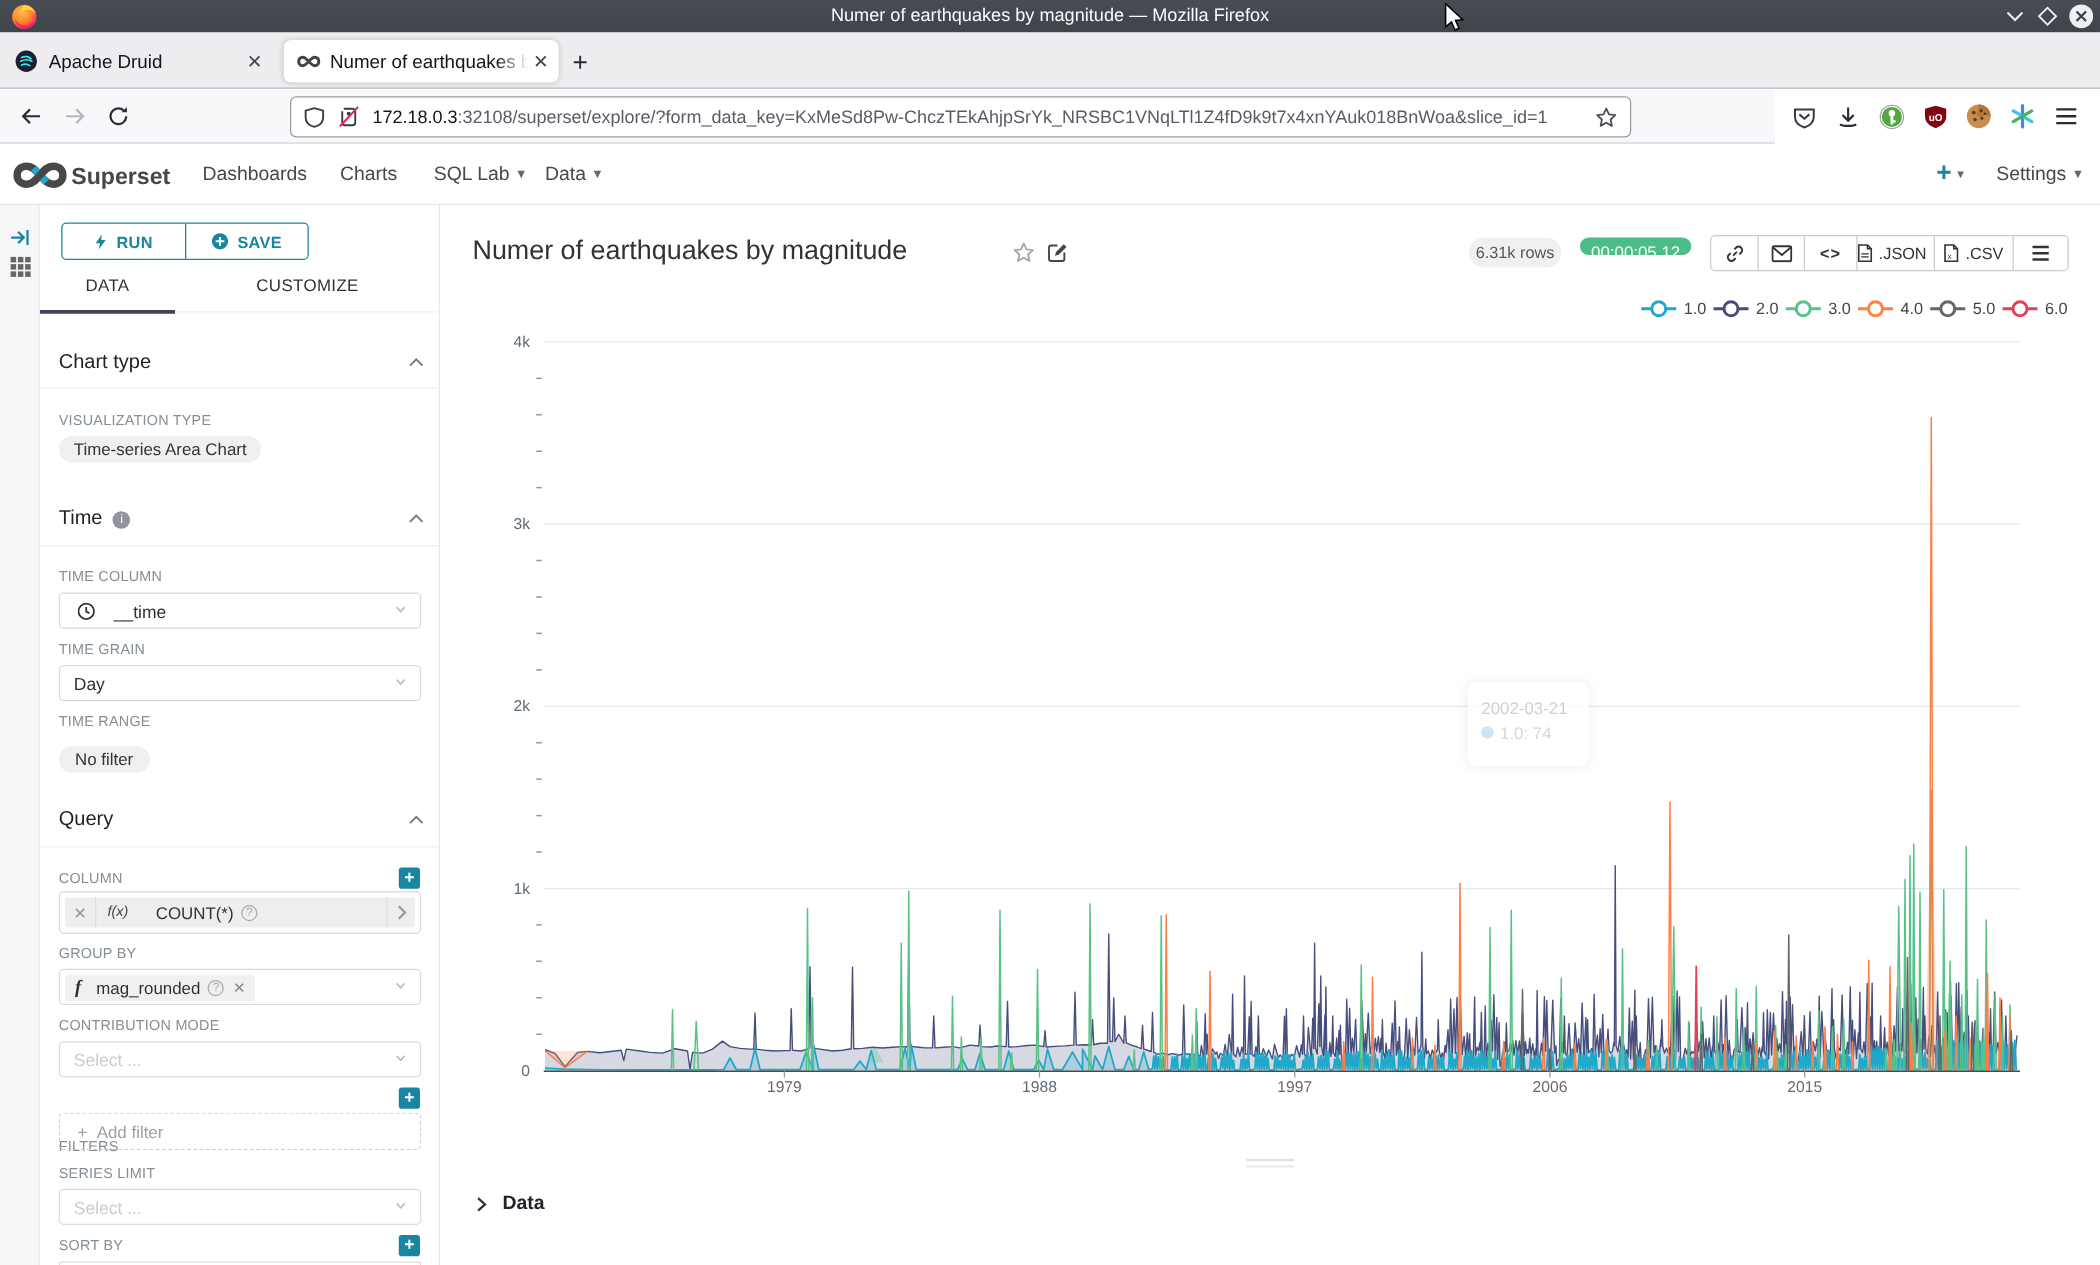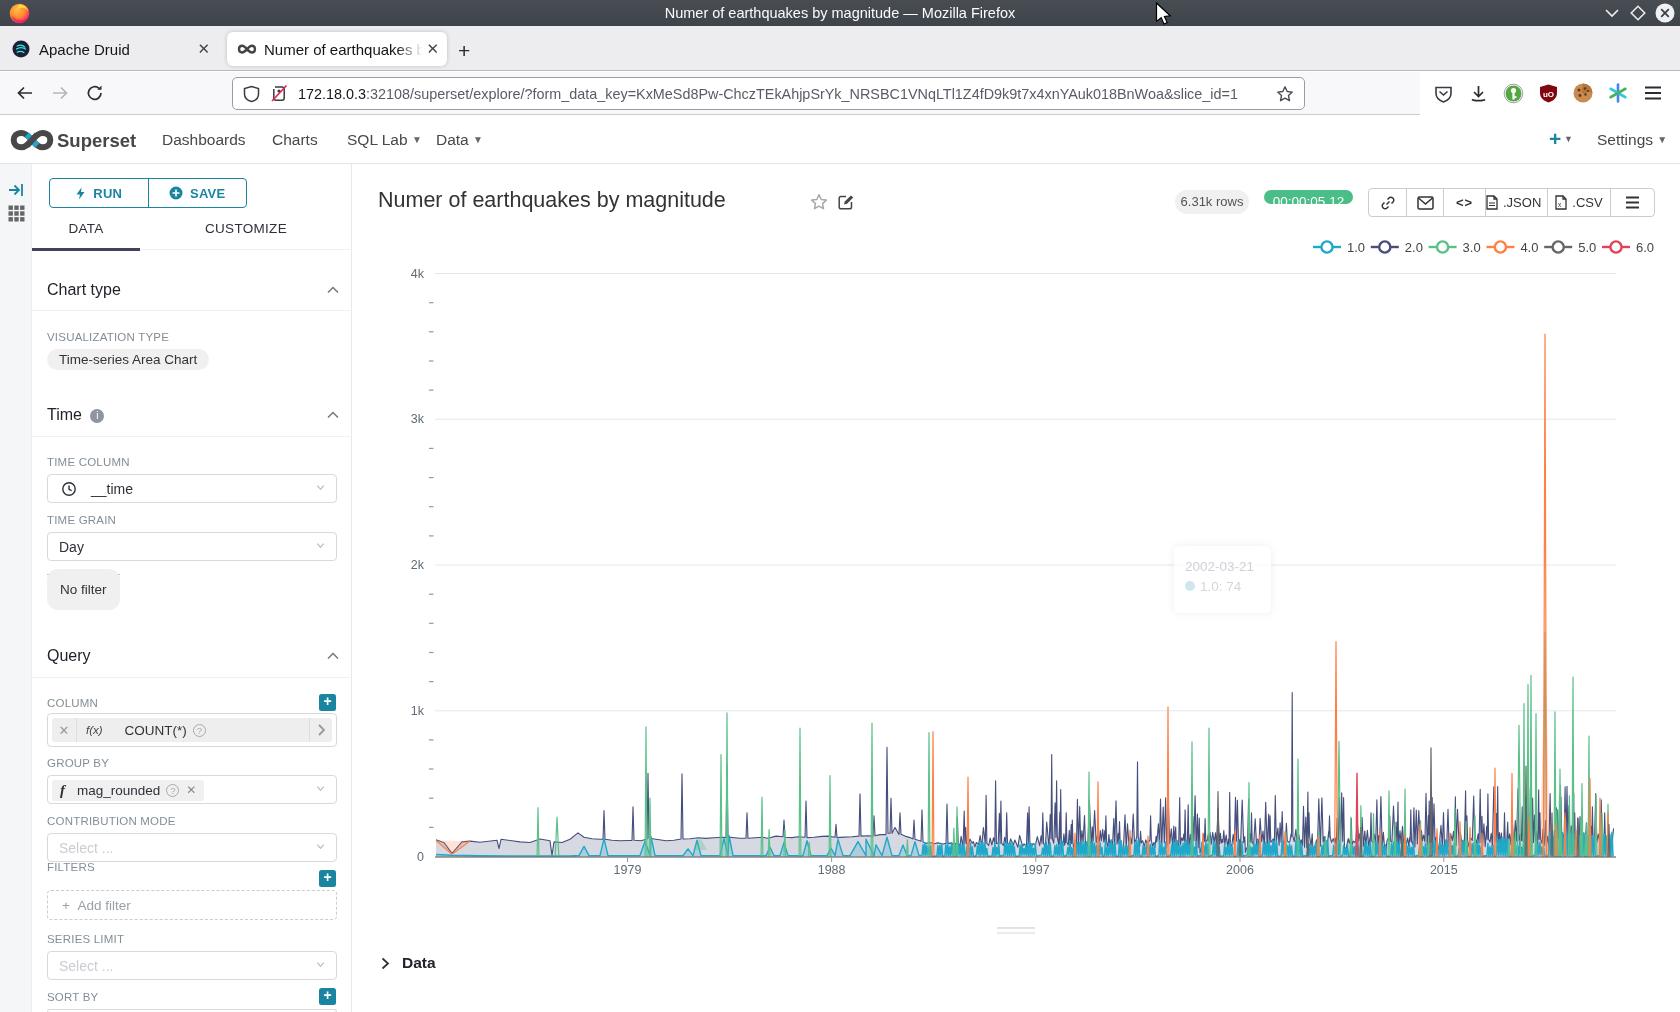--- a/index.html
+++ b/index.html
@@ -214,21 +214,21 @@
       </svg>
  </div>
  <div class="lbl abs" style="left:15px;top:350px">TIME GRAIN</div>
  <div class="selbox" style="top:368px">
    <span style="position:absolute;left:11px;top:6px">Day</span>
    <svg class="caret" viewBox="0 0 10 10">
         <path d="M1.5 3 L5 7 L8.5 3" fill="none" stroke="#bbb" stroke-width="1.4"></path>
       </svg>
  </div>
  <div class="lbl abs" style="left:15px;top:408px">TIME RANGE</div>
- <div class="pill abs" style="left:15px;top:405px;padding:13px 13px;font-size:13.5px">No filter</div>
+ <div class="pill abs" style="left:15px;top:433px;padding:3px 13px;font-size:13.5px">No filter</div>
 
  <div class="sect abs" style="left:15px;top:483px">Query</div>
  <svg class="abs" style="left:295px;top:488px" width="12" height="8" viewBox="0 0 12 8">
       <path d="M1 6.5 L6 1.5 L11 6.5" fill="none" stroke="#777" stroke-width="1.5"></path>
     </svg>
  <div class="abs" style="left:0;top:513px;width:320px;border-top:1px solid #f0f0f0"></div>
 
  <div class="lbl abs" style="left:15px;top:533px">COLUMN</div>
  <div class="plus" style="left:287px;top:530px">+</div>
  <div class="abs" style="left:15px;top:549px;width:290px;height:34px;border:1px solid #d9d9d9;border-radius:4px">
@@ -256,21 +256,21 @@
         <path d="M1.5 3 L5 7 L8.5 3" fill="none" stroke="#bbb" stroke-width="1.4"></path>
       </svg>
  </div>
  <div class="lbl abs" style="left:15px;top:651px">CONTRIBUTION MODE</div>
  <div class="selbox" style="top:669px">
    <span style="position:absolute;left:11px;top:6px;color:#c9ccd1">Select ...</span>
    <svg class="caret" viewBox="0 0 10 10">
         <path d="M1.5 3 L5 7 L8.5 3" fill="none" stroke="#bbb" stroke-width="1.4"></path>
       </svg>
  </div>
- <div class="lbl abs" style="left:15px;top:697px">FILTERS</div>
+ <div class="lbl abs" style="left:15px;top:748px">FILTERS</div>
  <div class="plus" style="left:287px;top:706px">+</div>
  <div class="abs" style="left:15px;top:726px;width:290px;height:30px;border:1px dashed #ccc;border-radius:4px;font-size:13.5px;color:#9aa0a6">
       <span style="position:absolute;left:14px;top:7px">+&nbsp;&nbsp;Add filter</span>
     </div>
  <div class="lbl abs" style="left:15px;top:769px">SERIES LIMIT</div>
  <div class="selbox" style="top:787px">
    <span style="position:absolute;left:11px;top:6px;color:#c9ccd1">Select ...</span>
    <svg class="caret" viewBox="0 0 10 10">
         <path d="M1.5 3 L5 7 L8.5 3" fill="none" stroke="#bbb" stroke-width="1.4"></path>
       </svg>

